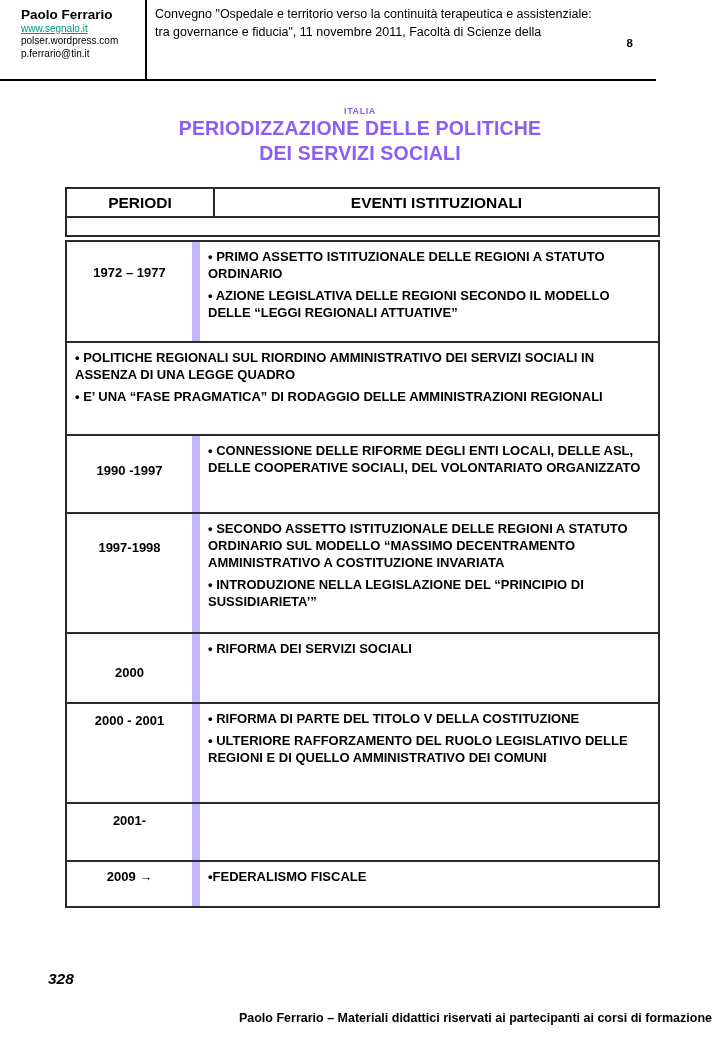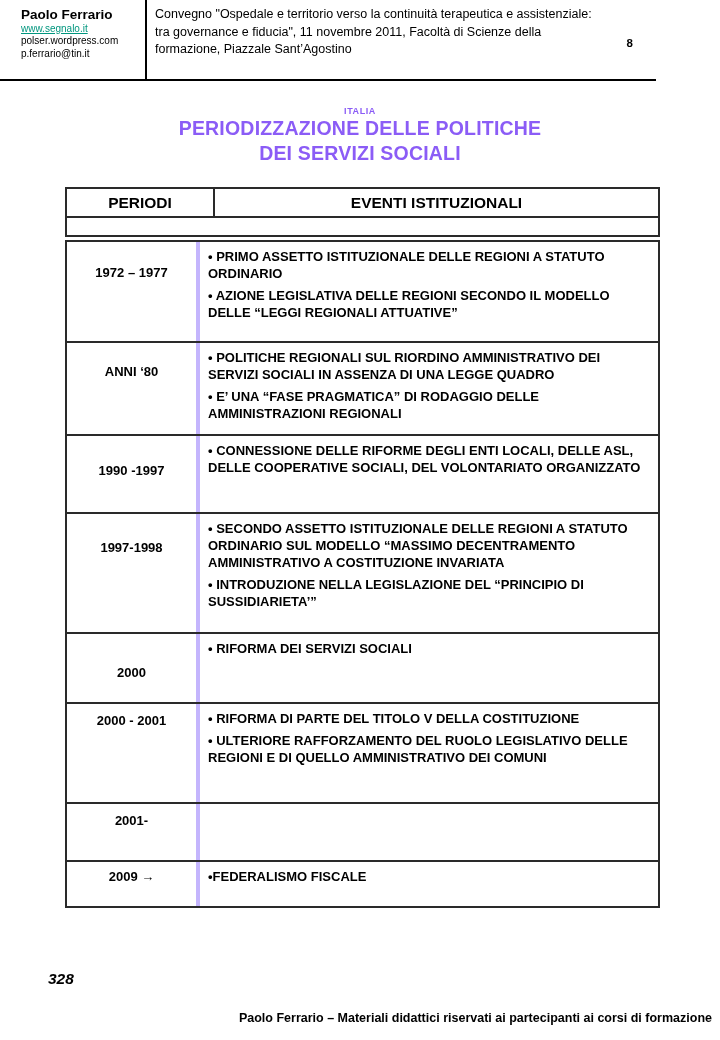--- a/index.html
+++ b/index.html
@@ -75,21 +75,21 @@
   .body-tbl {
     position: absolute;
     top: 240px; left: 65px;
     width: 595px;
     border: 2px solid #2a2a2a;
   }
   .trow { display: flex; }
   .trow + .trow { border-top: 2px solid #2a2a2a; }
   .cell-period {
     width: 133px;
-    border-right: 4px solid #c4b5fd;
+    border-right: 8px solid #c4b5fd;
     text-align: center;
     font-weight: bold; font-size: 13px;
   }
   .cell-events {
     flex: 1;
     padding: 2px 14px 6px 8px;
     font-weight: bold; font-size: 13px;
     line-height: 1.3;
   }
   .bullet { margin-top: 5px; }
@@ -135,21 +135,20 @@
   <div class="header">
     <div class="h-left">
       <div class="h-name">Paolo Ferrario</div>
       <div class="h-link" style="color: rgb(0, 150, 126);">www.segnalo.it</div>
       <div class="h-line">polser.wordpress.com</div>
       <div class="h-line">p.ferrario@tin.it</div>
     </div>
     <div class="h-right">
       <div>Convegno "Ospedale e territorio verso la continuità terapeutica e assistenziale:</div>
       <div>tra governance e fiducia", 11 novembre 2011, Facoltà di Scienze della</div>
-      <div>formazione, Piazzale Sant’Agostino</div>
     </div>
     <div class="h-pagenum">8</div>
   </div>
 
   <div class="title-block" style="color: #8b5cf6;">
     <div class="kicker">ITALIA</div>
     <div class="title-line">PERIODIZZAZIONE DELLE POLITICHE</div>
     <div class="title-line">DEI SERVIZI SOCIALI</div>
   </div>
 
@@ -165,21 +164,20 @@
 
     <div class="trow">
       <div class="cell-period">1972 – 1977</div>
       <div class="cell-events">
         <div class="bullet">• PRIMO ASSETTO ISTITUZIONALE DELLE REGIONI A STATUTO ORDINARIO</div>
         <div class="bullet">• AZIONE LEGISLATIVA DELLE REGIONI SECONDO IL MODELLO DELLE “LEGGI REGIONALI ATTUATIVE”</div>
       </div>
     </div>
 
     <div class="trow">
-      <div class="cell-period">ANNI ‘80</div>
       <div class="cell-events">
         <div class="bullet">•  POLITICHE REGIONALI SUL RIORDINO AMMINISTRATIVO DEI SERVIZI SOCIALI IN ASSENZA DI UNA LEGGE QUADRO</div>
         <div class="bullet">• E’ UNA “FASE PRAGMATICA” DI RODAGGIO DELLE AMMINISTRAZIONI REGIONALI</div>
       </div>
     </div>
 
     <div class="trow">
       <div class="cell-period">1990 -1997</div>
       <div class="cell-events">
         <div class="bullet">• CONNESSIONE DELLE RIFORME DEGLI ENTI LOCALI, DELLE ASL, DELLE COOPERATIVE SOCIALI, DEL VOLONTARIATO ORGANIZZATO</div>

